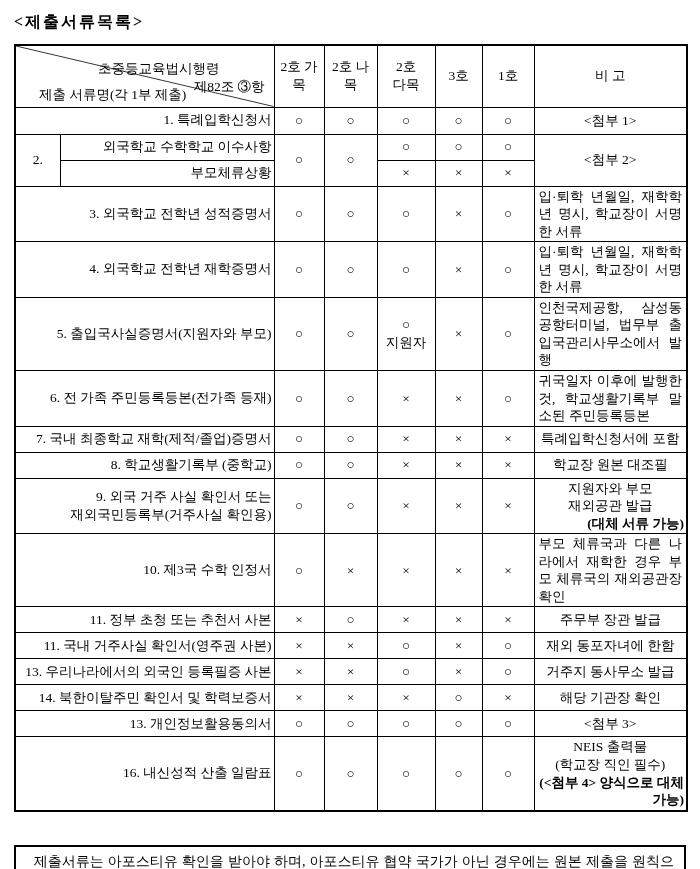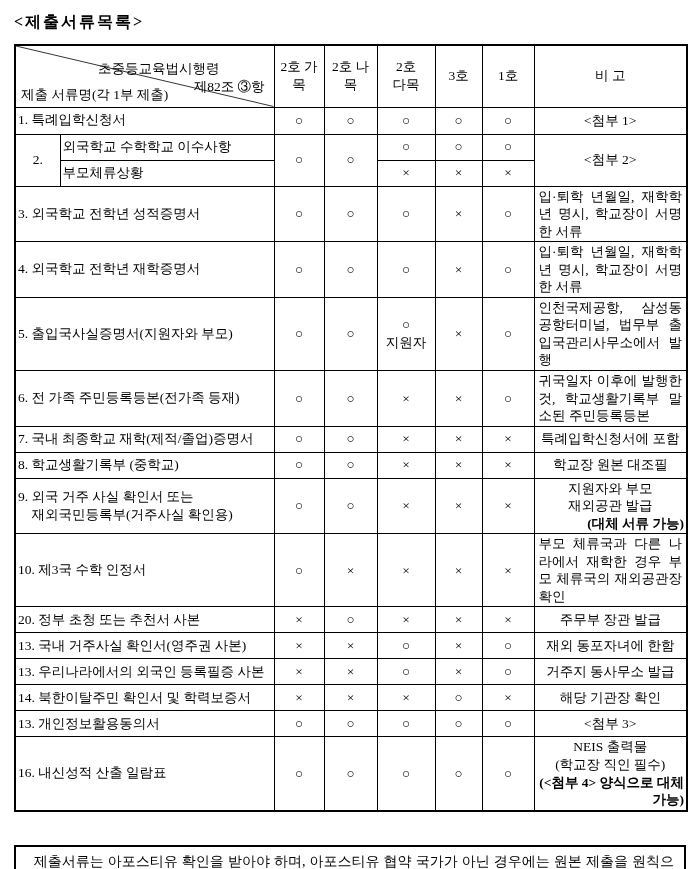--- a/index.html
+++ b/index.html
@@ -27,23 +27,23 @@
   th.colhead{
     font-weight:normal;text-align:center;
     white-space:pre-line;line-height:1.35;
   }
   th.corner{
     position:relative;padding:0;font-weight:normal;
   }
   th.corner svg.diag{position:absolute;left:0;top:0;width:100%;height:100%;}
   th.corner .law1{text-align:right;padding:3px 52px 0 0;line-height:1.3;}
   th.corner .law2{text-align:right;padding:1px 7px 0 0;line-height:1.3;}
-  th.corner .docname{position:absolute;left:5px;bottom:3px;text-align:left;}
+  th.corner .docname{position:absolute;left:23px;bottom:3px;text-align:left;}
   td.name{
-    text-align:left;padding-left:6px;
+    text-align:right;padding-left:6px;
     white-space:pre-line;line-height:1.35;margin-top:24px;
   }
   td.num{text-align:center;}
   td.mark{
     text-align:center;font-size:13px;
     white-space:pre-line;line-height:1.3;
   }
   td.remark{
     text-align:center;font-size:12.5px;line-height:1.3;
     padding:1px 3px;
@@ -206,31 +206,31 @@
       <td class="name" colspan="2">10. 제3국 수학 인정서</td>
       <td class="mark">○</td>
       <td class="mark">×</td>
       <td class="mark">×</td>
       <td class="mark">×</td>
       <td class="mark">×</td>
       <td class="remark left">부모 체류국과 다른 나라에서 재학한 경우 부모 체류국의 재외공관장 확인</td>
     </tr>
 
     <tr style="height:26px">
-      <td class="name" colspan="2">20. 정부 초청 또는 추천서 사본</td>
+      <td class="name" colspan="2">11. 정부 초청 또는 추천서 사본</td>
       <td class="mark">×</td>
       <td class="mark">○</td>
       <td class="mark">×</td>
       <td class="mark">×</td>
       <td class="mark">×</td>
       <td class="remark">주무부 장관 발급</td>
     </tr>
 
     <tr style="height:26px">
-      <td class="name" colspan="2">13. 국내 거주사실 확인서(영주권 사본)</td>
+      <td class="name" colspan="2">11. 국내 거주사실 확인서(영주권 사본)</td>
       <td class="mark">×</td>
       <td class="mark">×</td>
       <td class="mark">○</td>
       <td class="mark">×</td>
       <td class="mark">○</td>
       <td class="remark">재외 동포자녀에 한함</td>
     </tr>
 
     <tr style="height:26px">
       <td class="name" colspan="2">13. 우리나라에서의 외국인 등록필증 사본</td>

